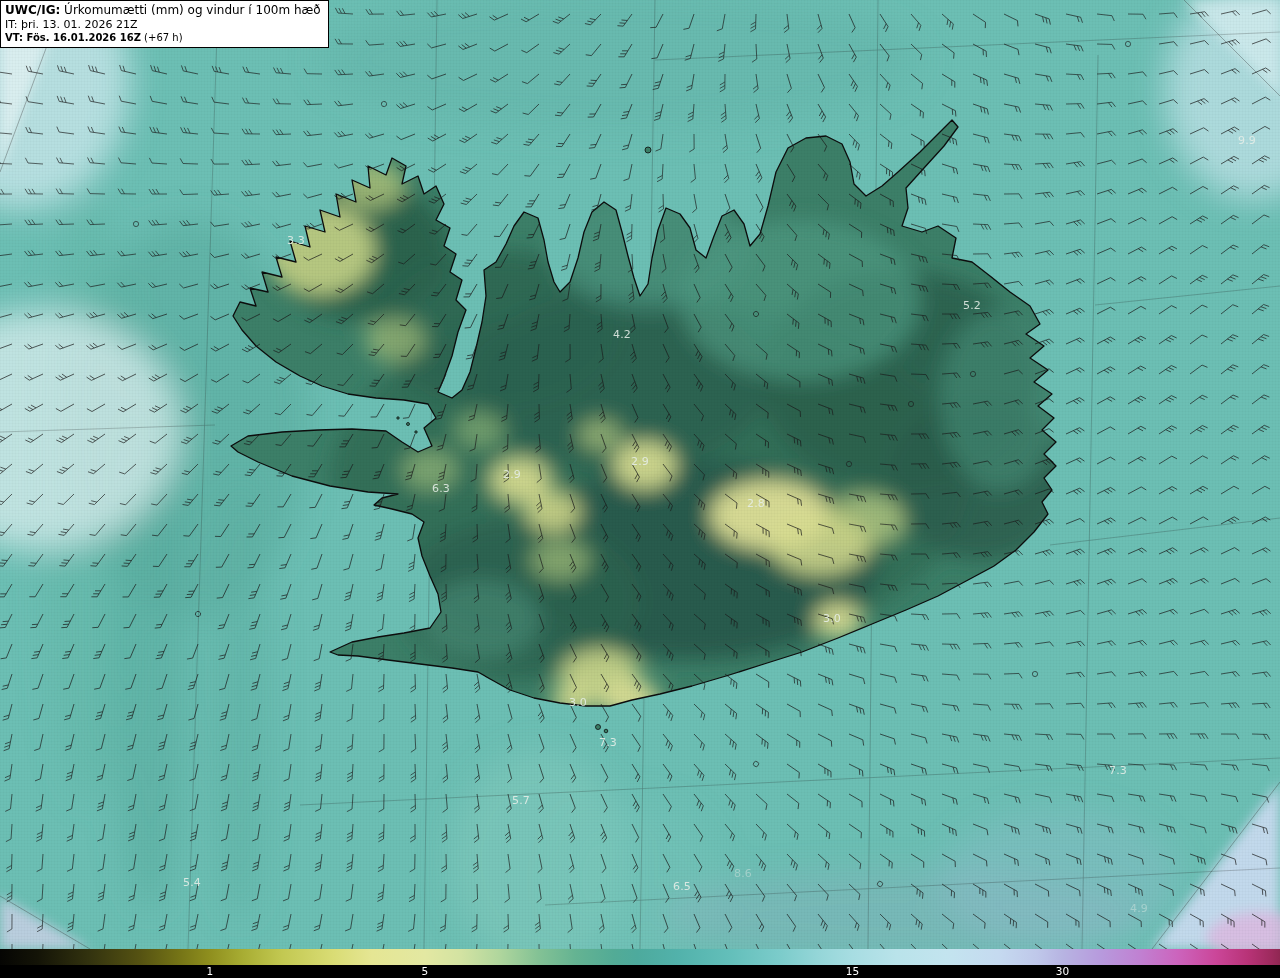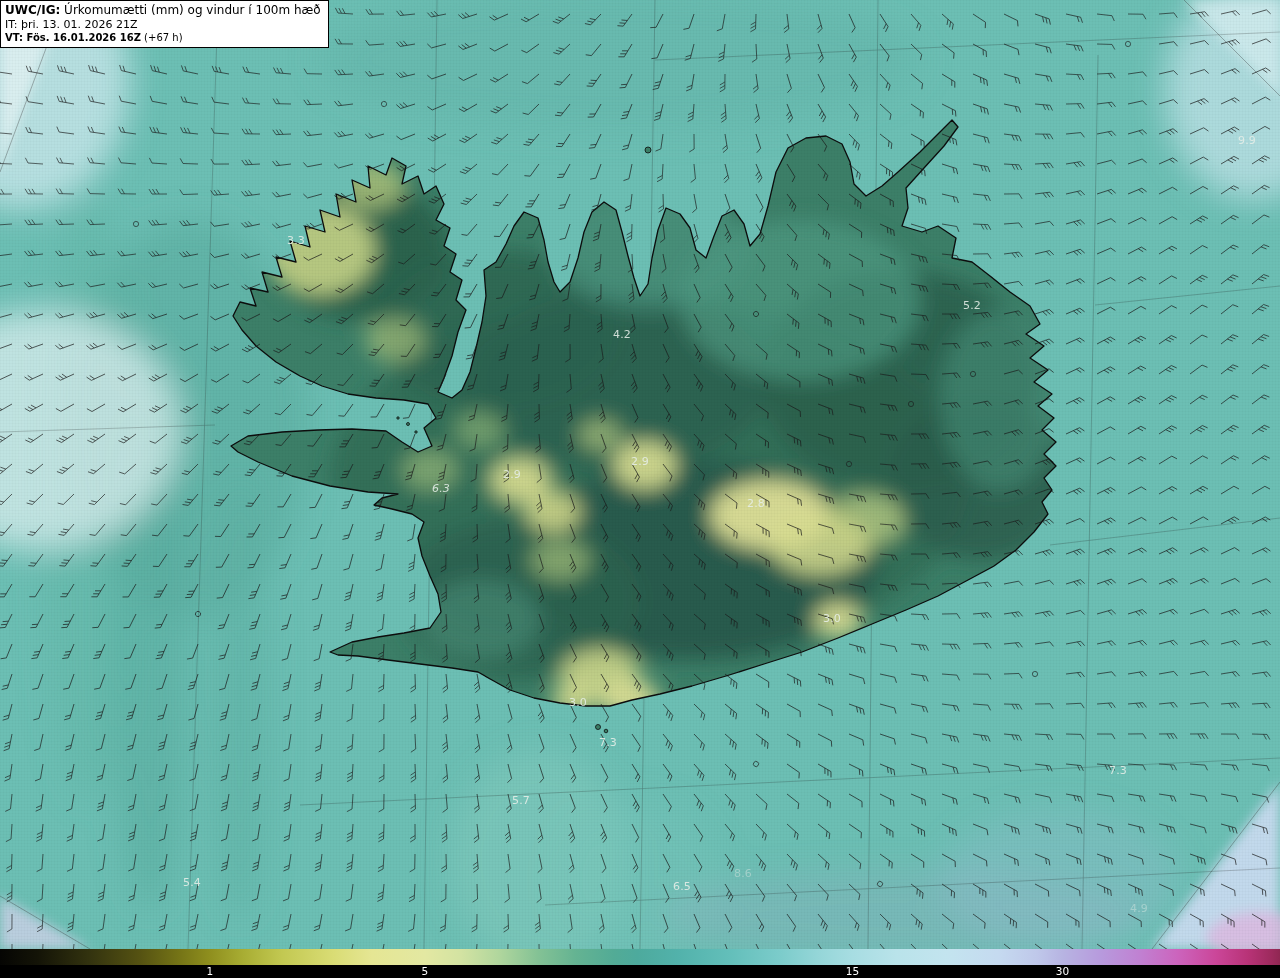--- a/index.html
+++ b/index.html
@@ -4116,21 +4116,21 @@
         </g>
     </svg>
 
     <div class="dither"></div>
 
     <div id="value-labels">
         <div class="val-label" style="left: 296px; top: 240px;">3.3</div>
         <div class="val-label" style="left: 622px; top: 334px;">4.2</div>
         <div class="val-label" style="left: 972px; top: 305px;">5.2</div>
         <div class="val-label" style="left: 1247px; top: 140px;">9.9</div>
-        <div class="val-label" style="left: 441px; top: 488px; font-style: italic;">6.3</div>
+        <div class="val-label" style="left: 441px; top: 488px;">6.3</div>
         <div class="val-label" style="left: 512px; top: 474px;">2.9</div>
         <div class="val-label" style="left: 640px; top: 461px;">2.9</div>
         <div class="val-label" style="left: 756px; top: 503px;">2.8</div>
         <div class="val-label" style="left: 832px; top: 618px;">3.0</div>
         <div class="val-label" style="left: 578px; top: 702px;">3.0</div>
         <div class="val-label" style="left: 608px; top: 742px;">7.3</div>
         <div class="val-label" style="left: 521px; top: 800px;">5.7</div>
         <div class="val-label" style="left: 192px; top: 882px;">5.4</div>
         <div class="val-label" style="left: 682px; top: 886px;">6.5</div>
         <div class="val-label faint" style="left: 743px; top: 873px;">8.6</div>

